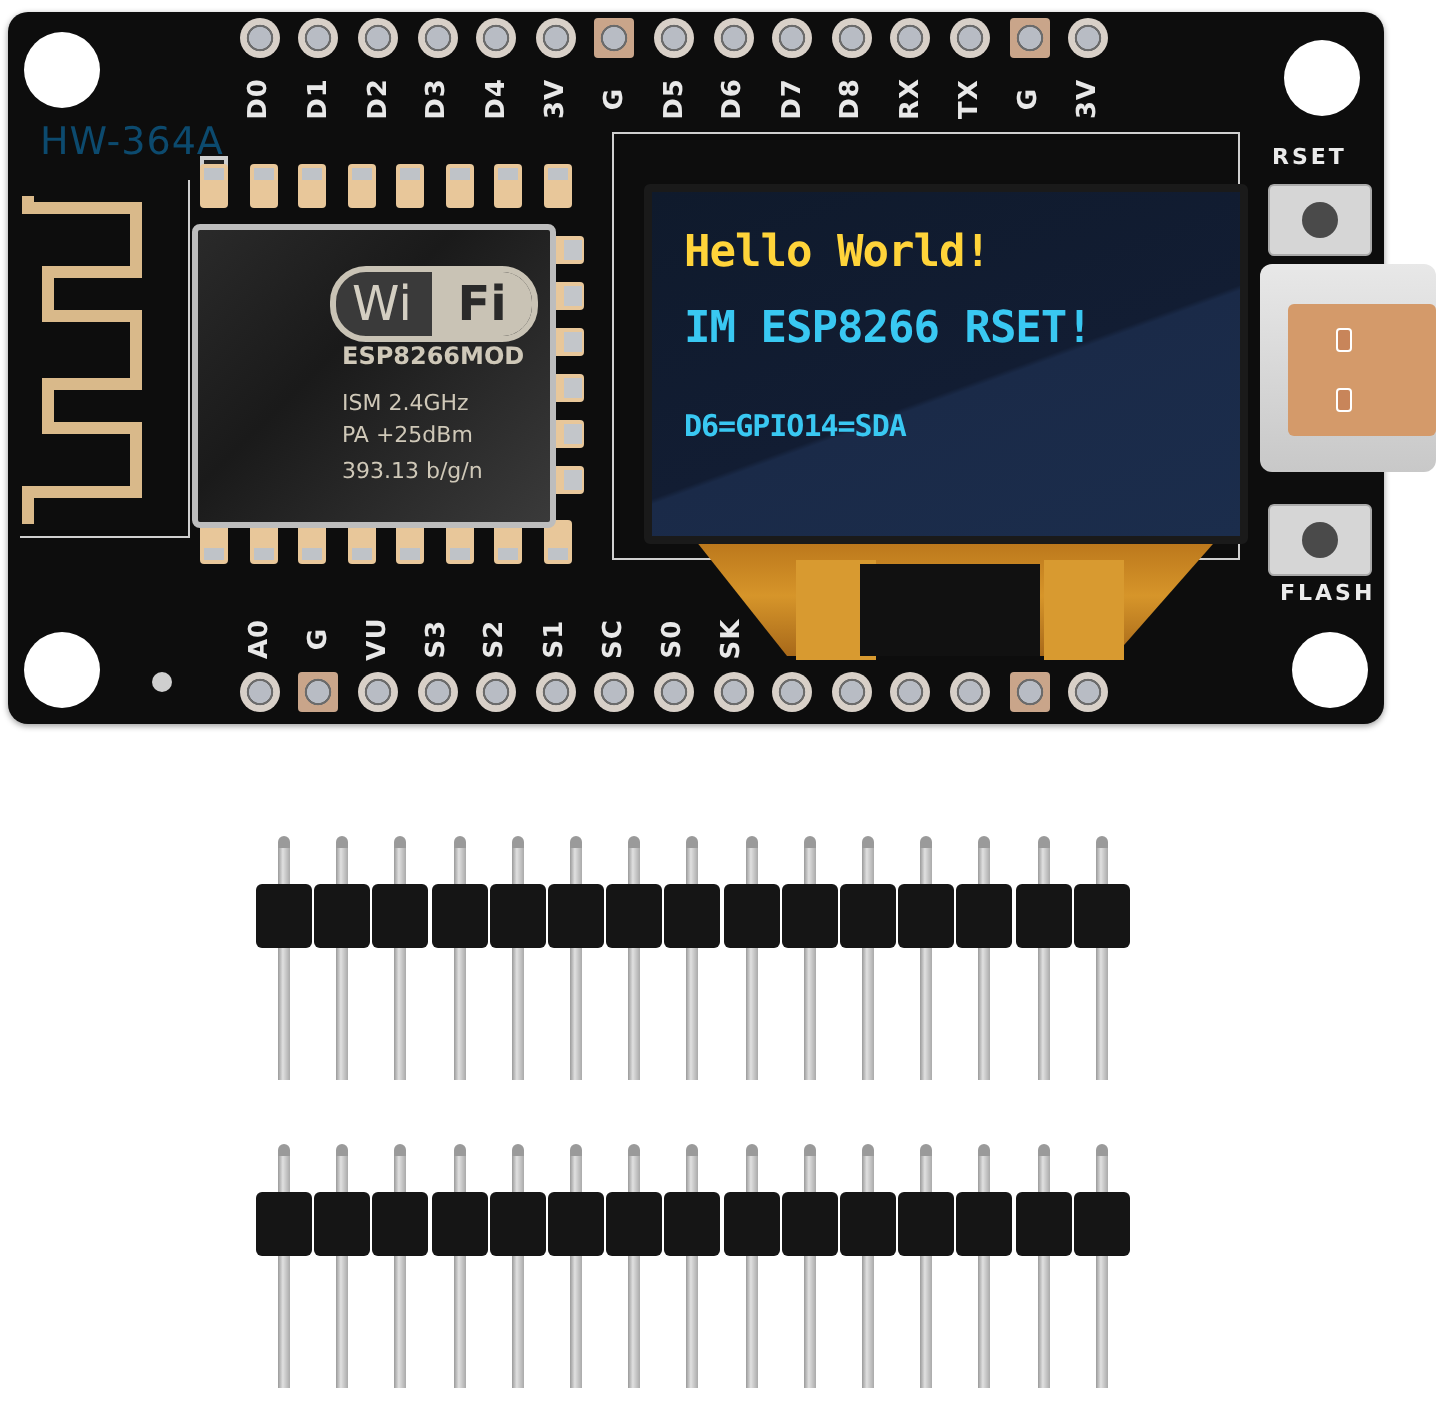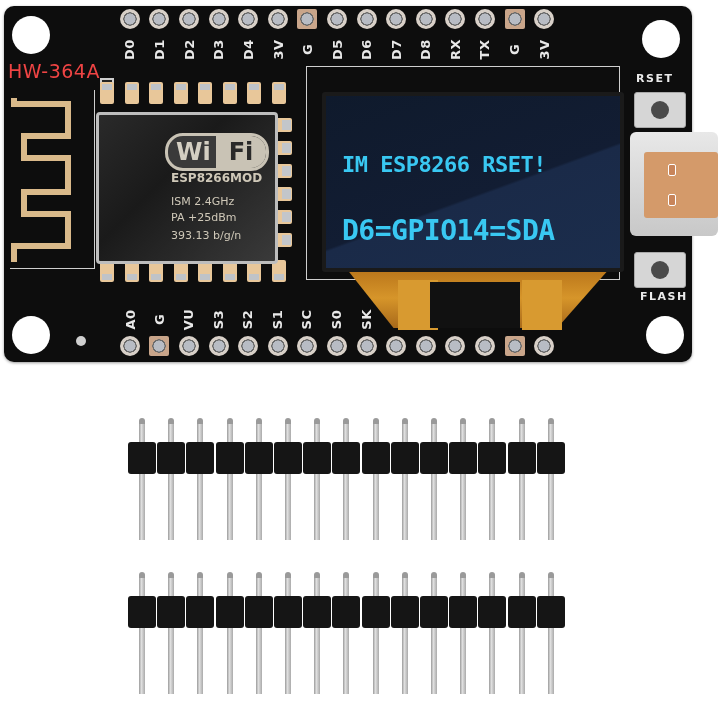--- a/index.html
+++ b/index.html
@@ -25,21 +25,21 @@
       background: radial-gradient(circle, #b8bcc4 0 38%, #6b6b6b 40% 46%, #c9a58a 48% 100%);
     }
     .label-row { position: absolute; display: flex; }
     .pin-label {
       width: 29.6px; height: 34px; color: #e8e8e8; font-weight: bold; font-size: 13px;
       display: flex; align-items: center; justify-content: center;
     }
     .pin-label span { display: inline-block; transform: rotate(-90deg); white-space: nowrap; letter-spacing: 0.5px; }
 
     .model {
-      position: absolute; left: 8px; top: 60px; color: #ef4444; font-size: 19px; letter-spacing: 0.5px;
+      position: absolute; left: 20px; top: 60px; color: #0c4a6e; font-size: 19px; letter-spacing: 0.5px;
     }
     .antenna-box {
       position: absolute; left: 10px; top: 90px; width: 84px; height: 178px;
       border-right: 1px solid #cfcfcf; border-bottom: 1px solid #cfcfcf;
     }
     .antenna { position: absolute; left: 10px; top: 96px; }
 
     .module-frame {
       position: absolute; left: 90px; top: 88px; width: 196px; height: 192px;
     }
@@ -51,42 +51,42 @@
     .shield {
       position: absolute; left: 96px; top: 112px; width: 176px; height: 146px;
       background: linear-gradient(135deg, #2a2a2a 0%, #1a1a1a 40%, #3a3a3a 100%);
       border: 3px solid #bdbdbd; border-radius: 4px;
     }
     .wifi-badge {
       position: absolute; left: 66px; top: 18px; width: 98px; height: 32px;
       border: 3px solid #c9c3b5; border-radius: 18px; background: #3a3a3a;
       display: flex; align-items: center; overflow: hidden;
     }
-    .wifi-wi { color: #d4cfc2; font-size: 24px; font-weight: bold; padding-left: 8px; width: 40px; }
+    .wifi-wi { color: #d4cfc2; font-size: 24px; font-weight: normal; padding-left: 8px; width: 40px; }
     .wifi-fi { background: #c9c3b5; color: #2a2a2a; font-size: 24px; font-weight: bold; height: 100%; flex: 1; display:flex; align-items:center; justify-content:center; border-radius: 0 14px 14px 0; }
     .shield-text { position: absolute; color: #cfc8b8; font-size: 11px; white-space: nowrap; }
     .shield-title { left: 72px; top: 56px; font-weight: bold; font-size: 12px; }
     .fcc { position: absolute; left: 10px; top: 80px; color: #cfc8b8; font-size: 34px; font-weight: bold; font-family: "DejaVu Serif", serif; }
 
     .led { position: absolute; left: 100px; top: 78px; width: 10px; height: 18px; border: 2px solid #cfcfcf; background: #222; }
 
     .oled-frame {
       position: absolute; left: 306px; top: 66px; width: 312px; height: 212px;
       border: 1px solid #cfcfcf;
     }
     .oled-glass {
       position: absolute; left: 322px; top: 92px; width: 294px; height: 172px;
       background: linear-gradient(160deg, #0f1a2c 0%, #121d33 55%, #1a2a48 56%, #1b2d4c 100%);
       border: 4px solid #1a1a1a; border-radius: 3px;
     }
     .oled-line { position: absolute; left: 16px; font-family: "DejaVu Sans Mono", monospace; font-weight: bold; white-space: nowrap; letter-spacing: -0.5px; }
     .oled-l1 { top: 18px; font-size: 22px; color: #ffd43a; }
     .oled-l2 { top: 56px; font-size: 22px; color: #39c8f2; }
     .oled-l3 { top: 88px; font-size: 22px; color: #39c8f2; }
-    .oled-l4 { top: 118px; font-size: 28px; color: #39c8f2; }
+    .oled-l4 { top: 108px; font-size: 15px; color: #39c8f2; }
 
     .fpc {
       position: absolute; left: 346px; top: 268px; width: 264px; height: 60px;
       background: linear-gradient(180deg, #b8741a 0%, #d6952a 50%, #a8691a 100%);
       clip-path: polygon(0 0, 100% 0, 80% 100%, 18% 100%);
     }
     .fpc-center { position: absolute; left: 430px; top: 282px; width: 90px; height: 46px; background: #111; }
     .fpc-tab { position: absolute; top: 280px; width: 40px; height: 50px; background: #d89a30; }
 
     .btn {
@@ -356,20 +356,21 @@
   <div class="shield-text" style="left:72px;top:114px;">393.13 b/g/n</div>
 </div>
 
 <div class="oled-frame"></div>
 <div class="fpc"></div>
 <div class="fpc-tab" style="left:398px;"></div>
 <div class="fpc-tab" style="left:522px;"></div>
 <div class="fpc-center"></div>
 
 <div class="oled-glass">
+  <div class="oled-line oled-l1">Hello World!</div>
   <div class="oled-line oled-l2">IM ESP8266 RSET!</div>
   <div class="oled-line oled-l4">D6=GPIO14=SDA</div>
 </div>
 
 <div class="btn-label" style="left:636px;top:72px;">RSET</div>
 <div class="btn" style="left:634px;top:92px;">
   <div class="cap"></div>
 </div>
 
 <div class="usb">

